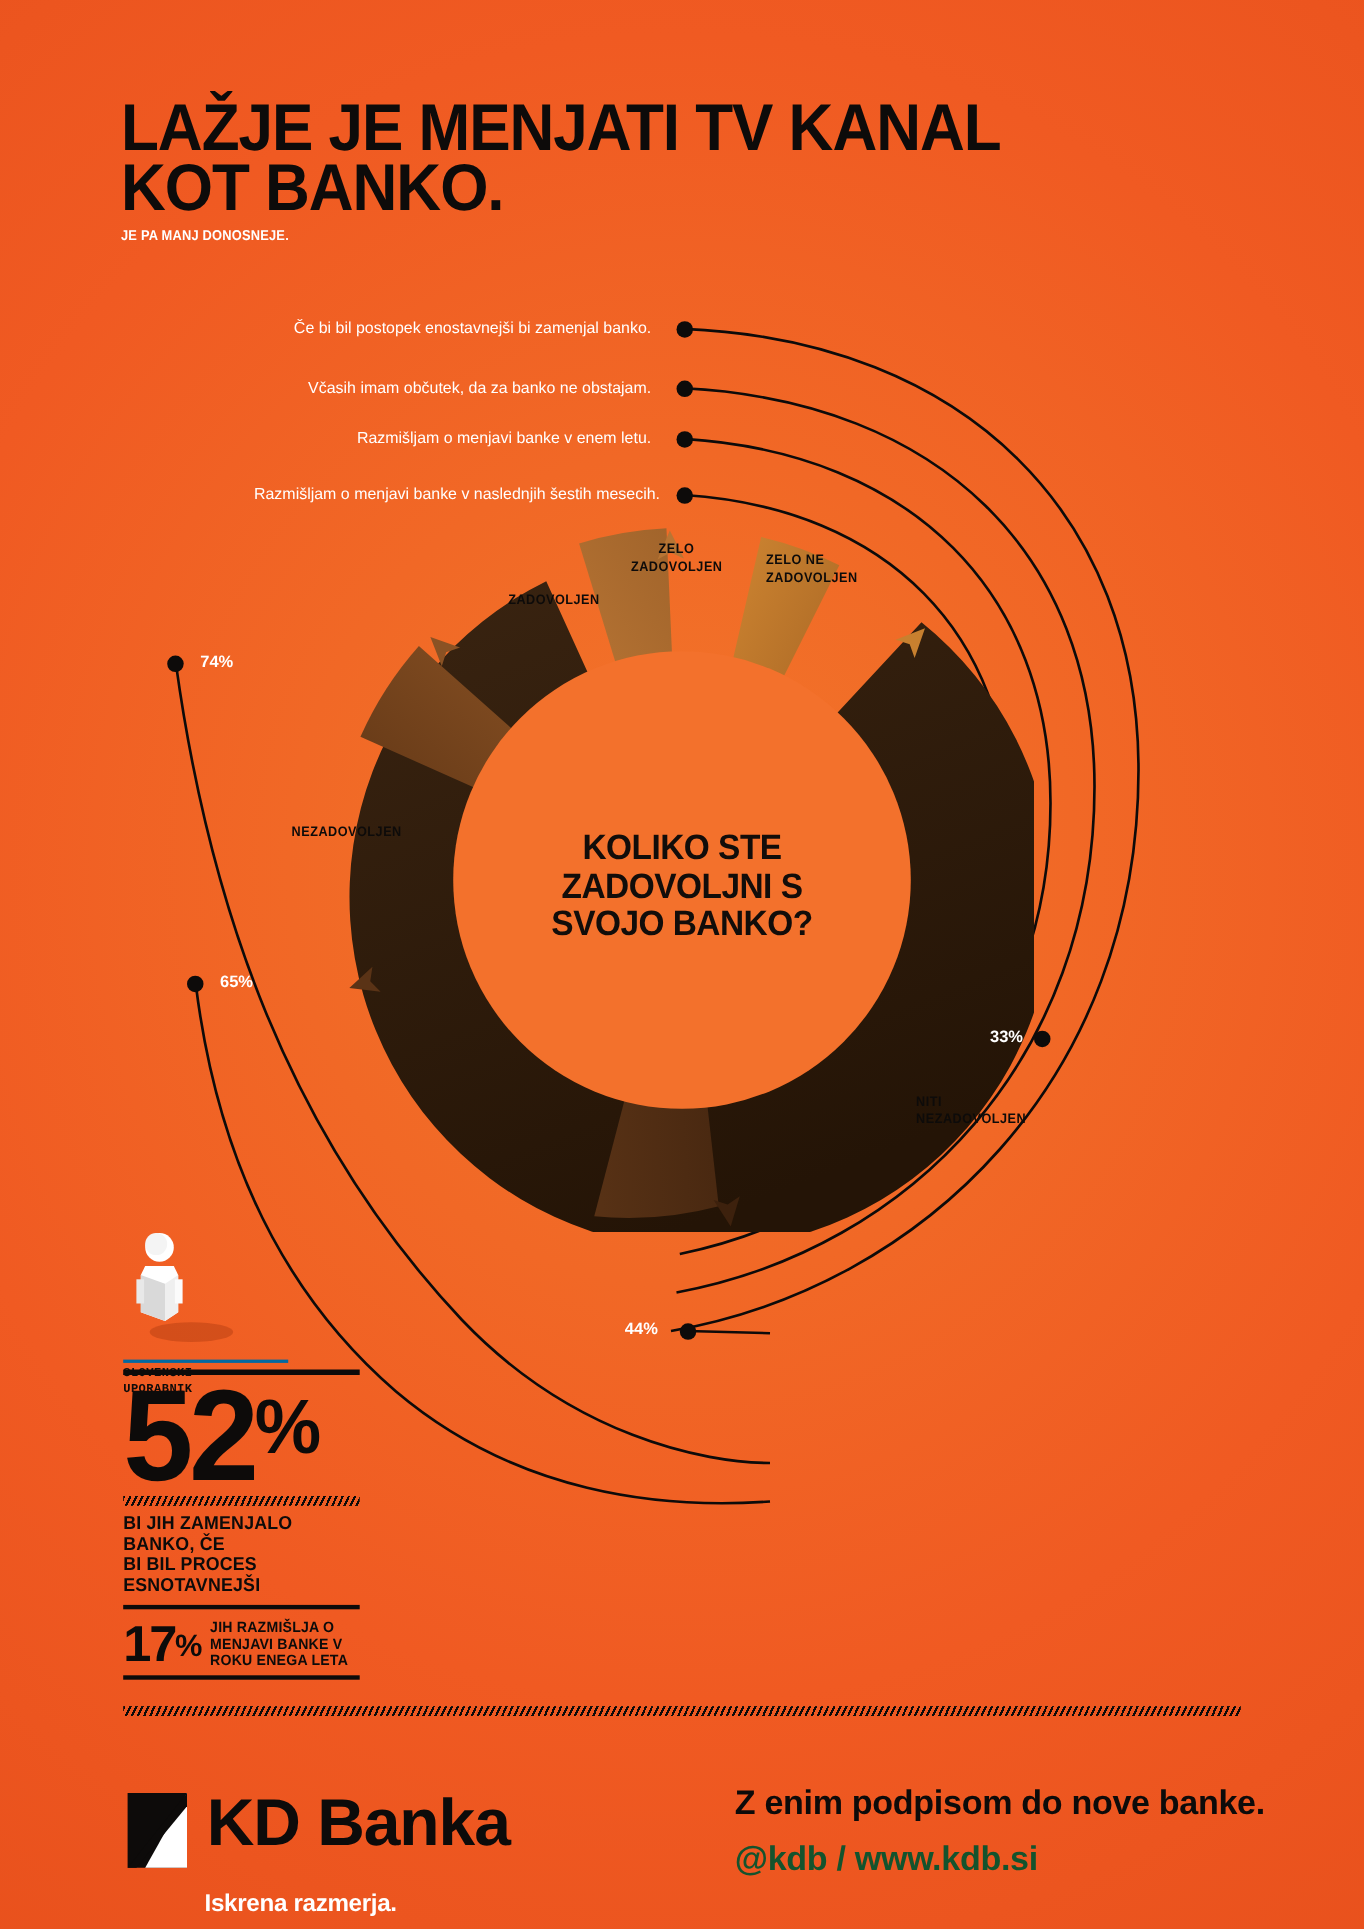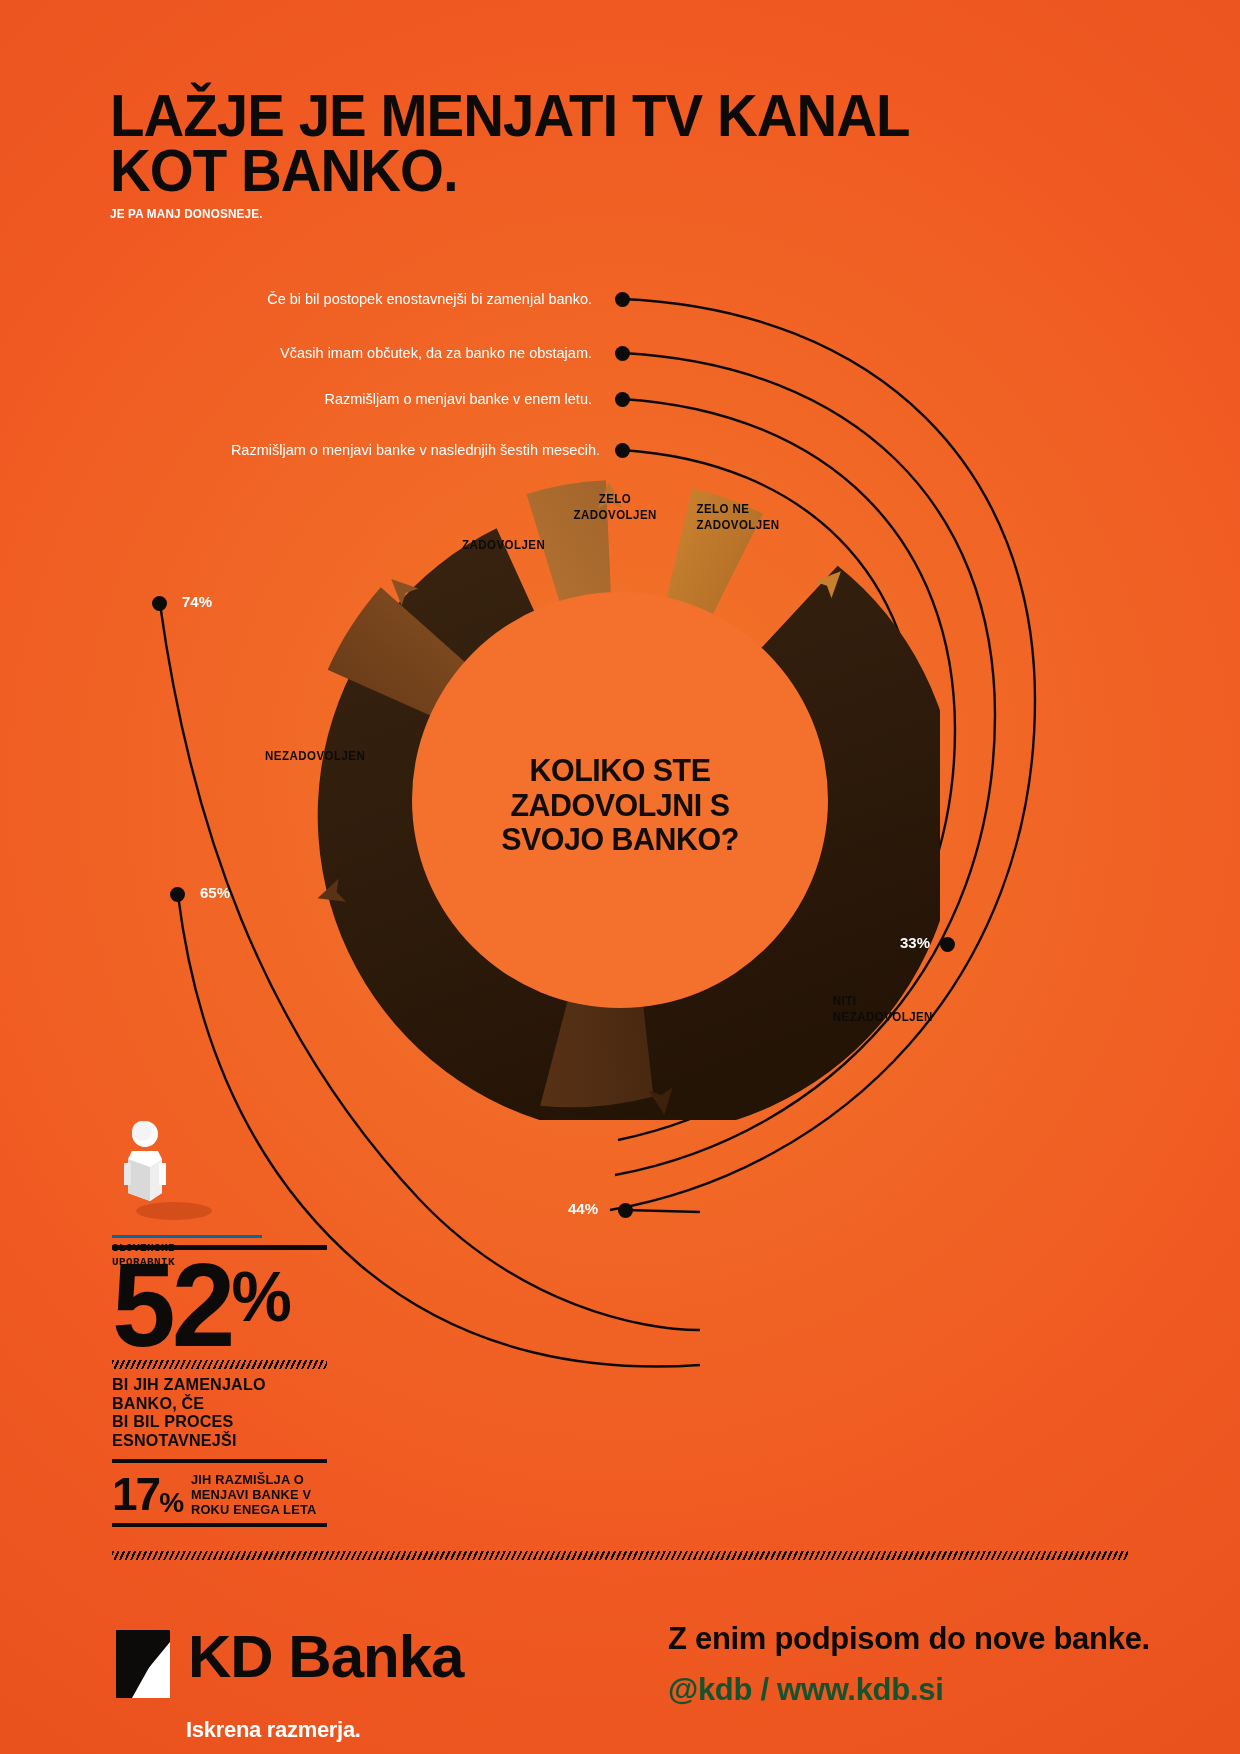--- a/index.html
+++ b/index.html
@@ -93,21 +93,21 @@
   #big-caption{
     color:#0d0b0a;font-weight:700;font-size:17px;line-height:1.1;letter-spacing:0.2px;
     font-family:"Liberation Sans Narrow","Liberation Sans",sans-serif;
     margin-top:7px;margin-bottom:8px;transform:scaleX(0.95);transform-origin:left top;
   }
   #big-caption span{display:block;}
   #sub-stat{display:flex;align-items:center;gap:9px;margin-top:9px;}
   #sub-pct{
     color:#0d0b0a;font-weight:700;font-size:46px;line-height:0.9;letter-spacing:-2px;
     font-family:"Liberation Sans Narrow","Liberation Sans",sans-serif;
-    display:flex;align-items:flex-end;
+    display:flex;align-items:center;
   }
   #sub-pct .sym{font-size:28px;margin-top:3px;}
   #sub-caption{
     color:#0d0b0a;font-weight:700;font-size:13.5px;line-height:1.12;letter-spacing:0.2px;
     font-family:"Liberation Sans Narrow","Liberation Sans",sans-serif;
     transform:scaleX(0.95);transform-origin:left top;
   }
   #sub-caption span{display:block;}
 
   

